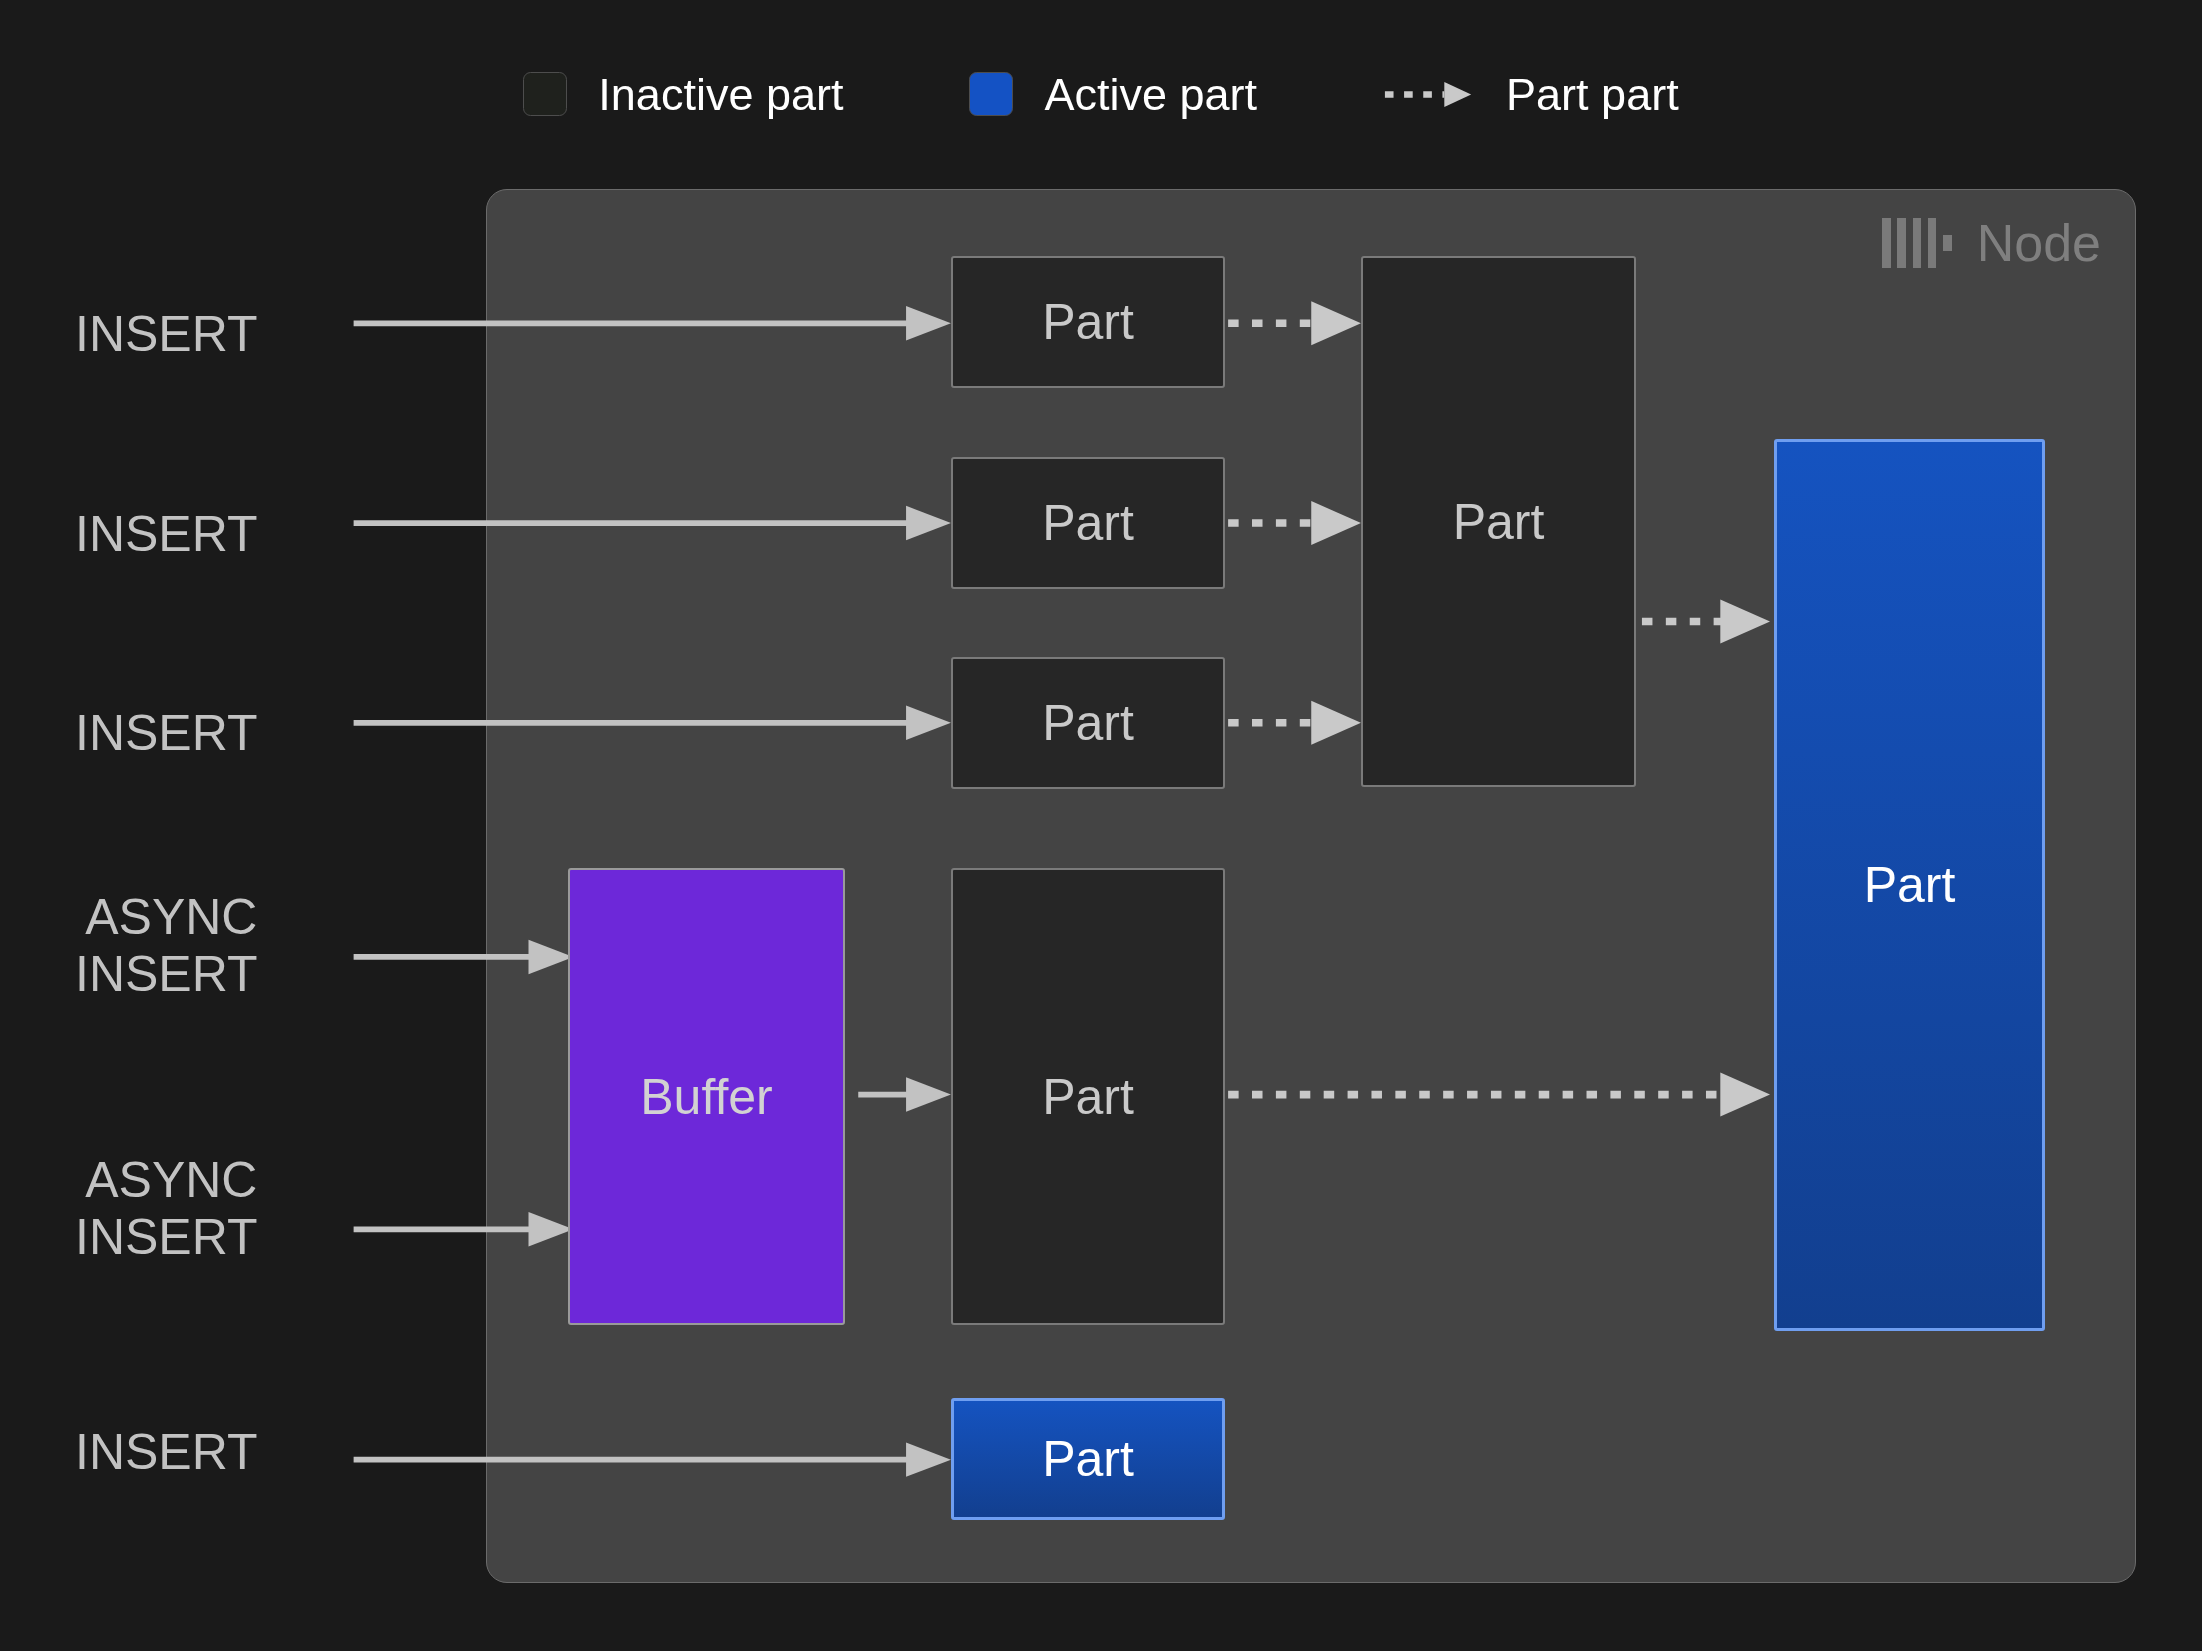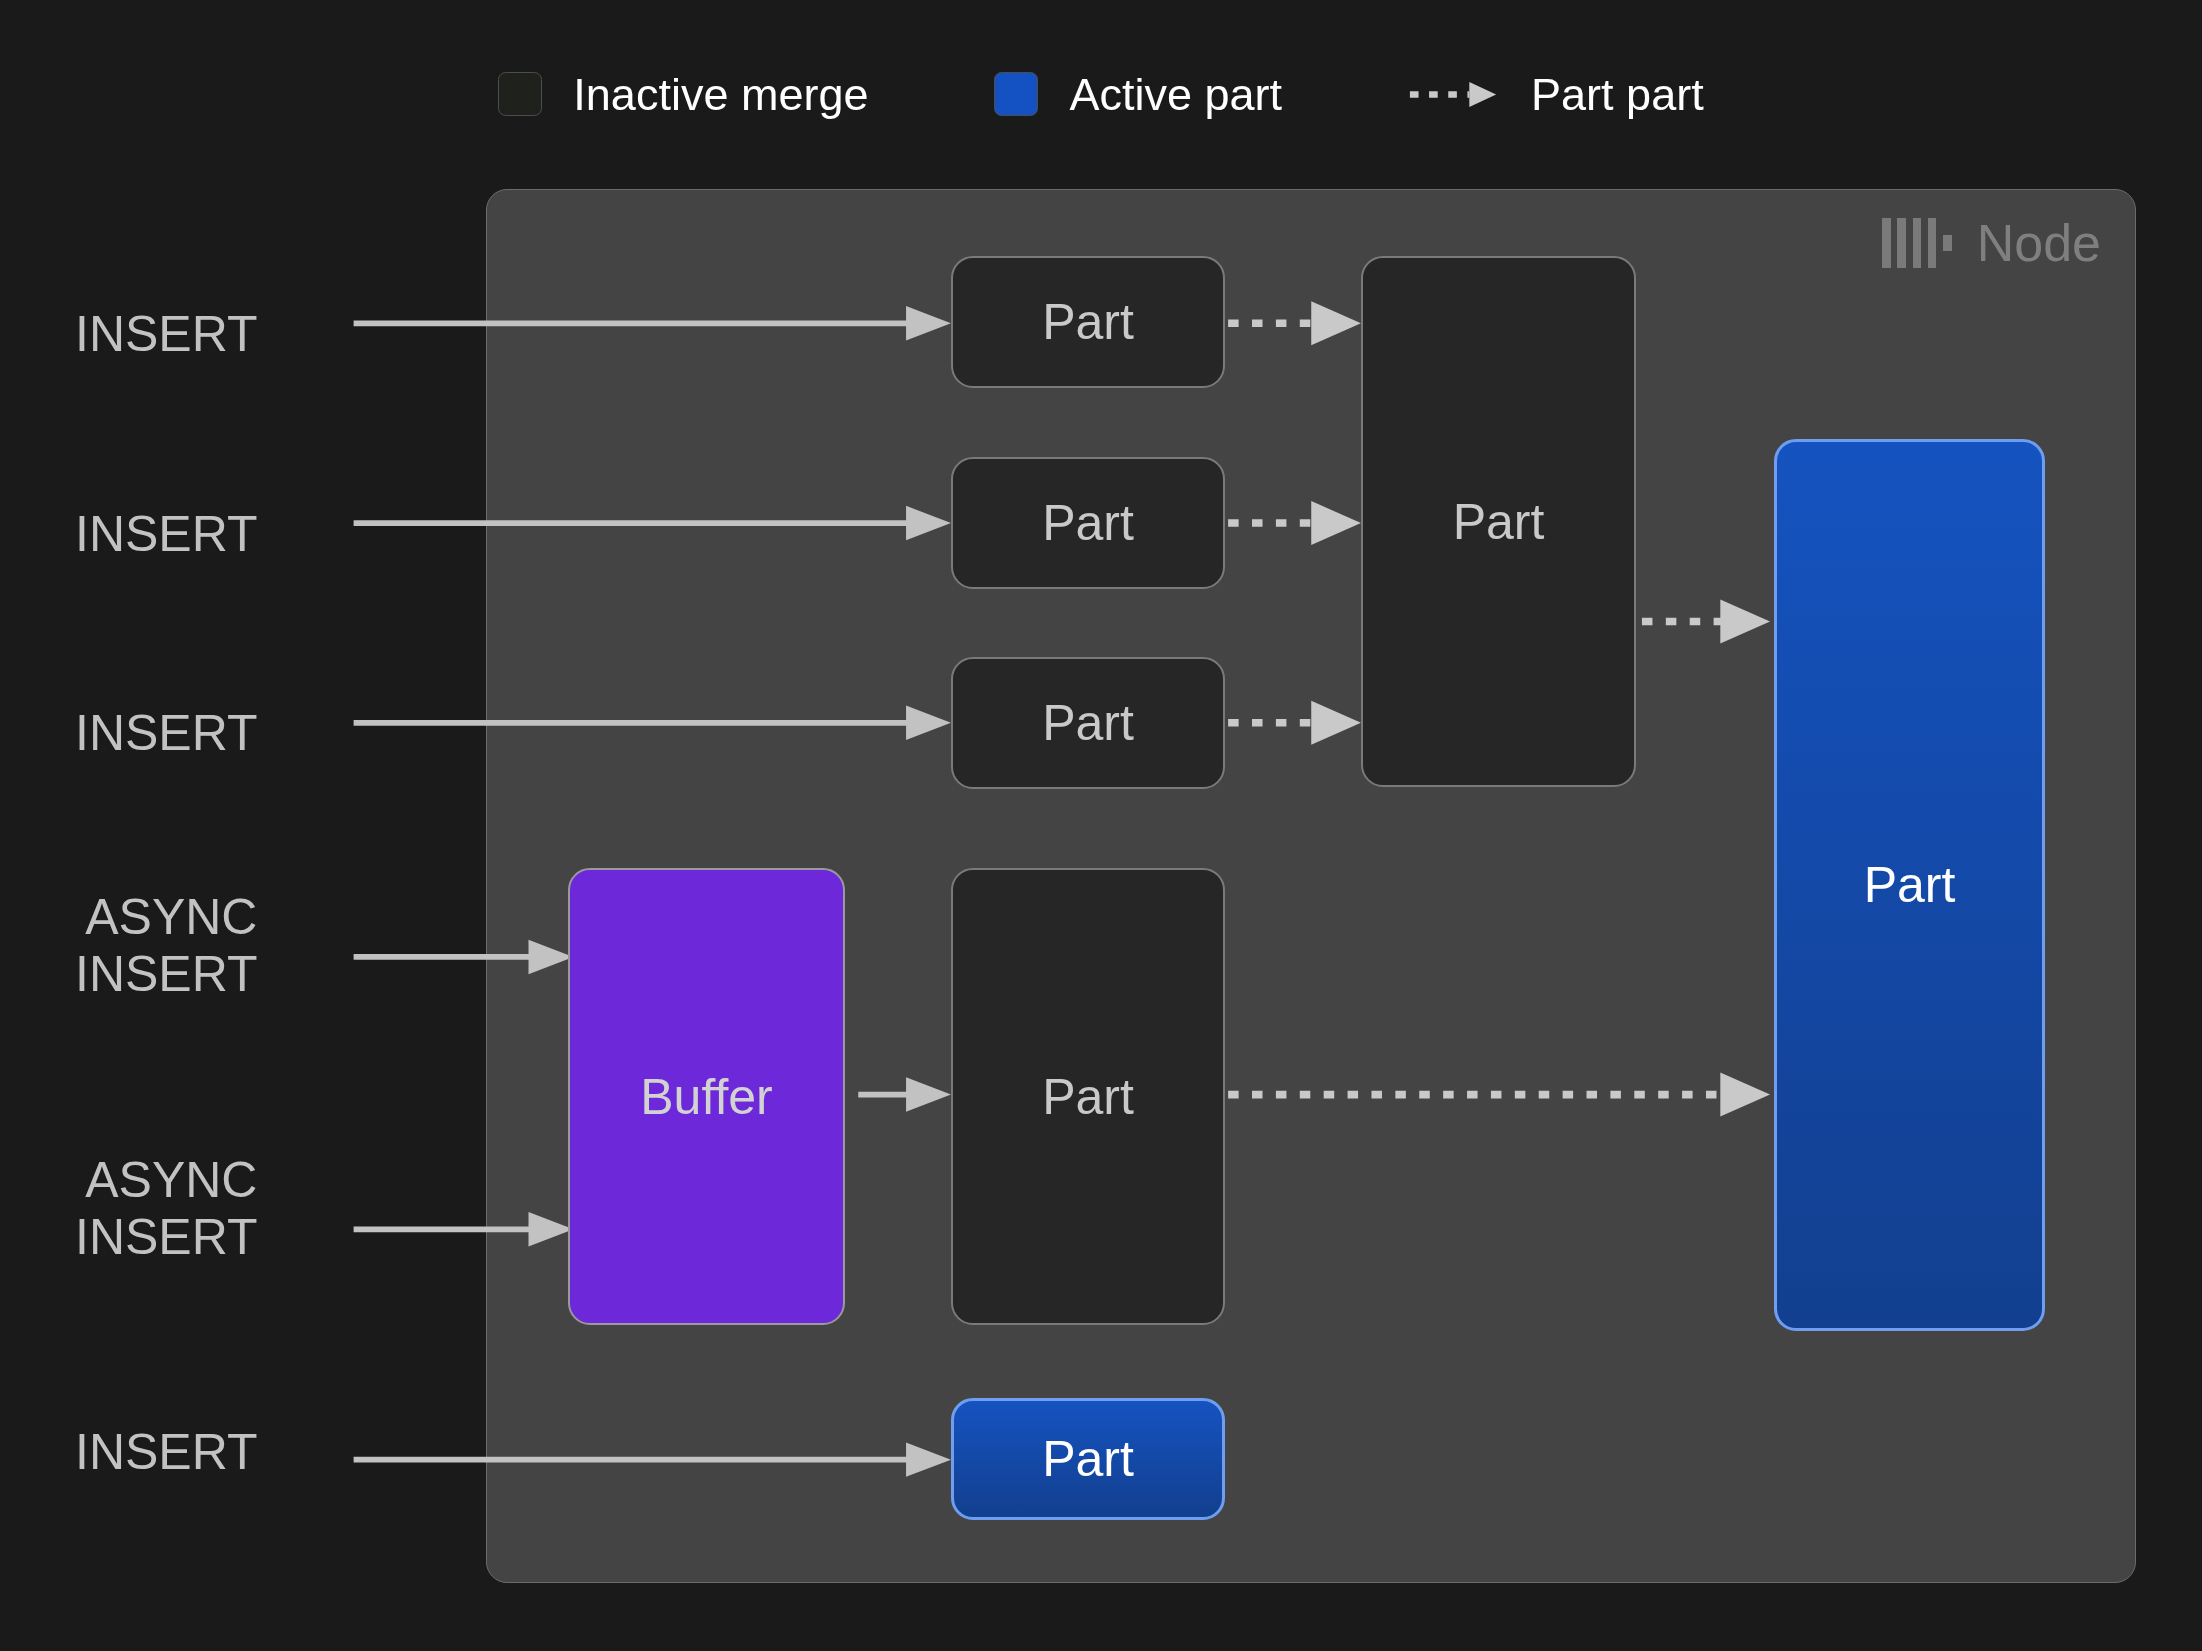--- a/index.html
+++ b/index.html
@@ -105,21 +105,21 @@
   .node-text {
     color: #7f7f7f;
     font-size: 52px;
     line-height: 1;
   }
 
   
   .box {
     position: absolute;
     box-sizing: border-box;
-    border-radius: 22px;
+    border-radius: 3px;
     display: flex;
     align-items: center;
     justify-content: center;
     line-height: 1;
   }
   .box.part-inactive {
     background: #262626;
     border: 2.9px solid #7a7a7a;
     color: #c9c9c9;
     font-size: 50px;
@@ -159,21 +159,21 @@
 </style>
 </head>
 <body>
 
 <div id="stage">
 
   <div class="legend">
 
     <div class="legend-item">
       <span class="swatch inactive"></span>
-      <span class="legend-label">Inactive merge</span>
+      <span class="legend-label">Inactive part</span>
     </div>
 
     <div class="legend-item">
       <span class="swatch active"></span>
       <span class="legend-label">Active part</span>
     </div>
 
     <div class="legend-item">
       <svg class="merge-glyph" viewBox="0 0 96 30">
         <line x1="2" y1="15" x2="64" y2="15" stroke="#c9c9c9" stroke-width="7" stroke-dasharray="9 11" stroke-linecap="butt"></line>

